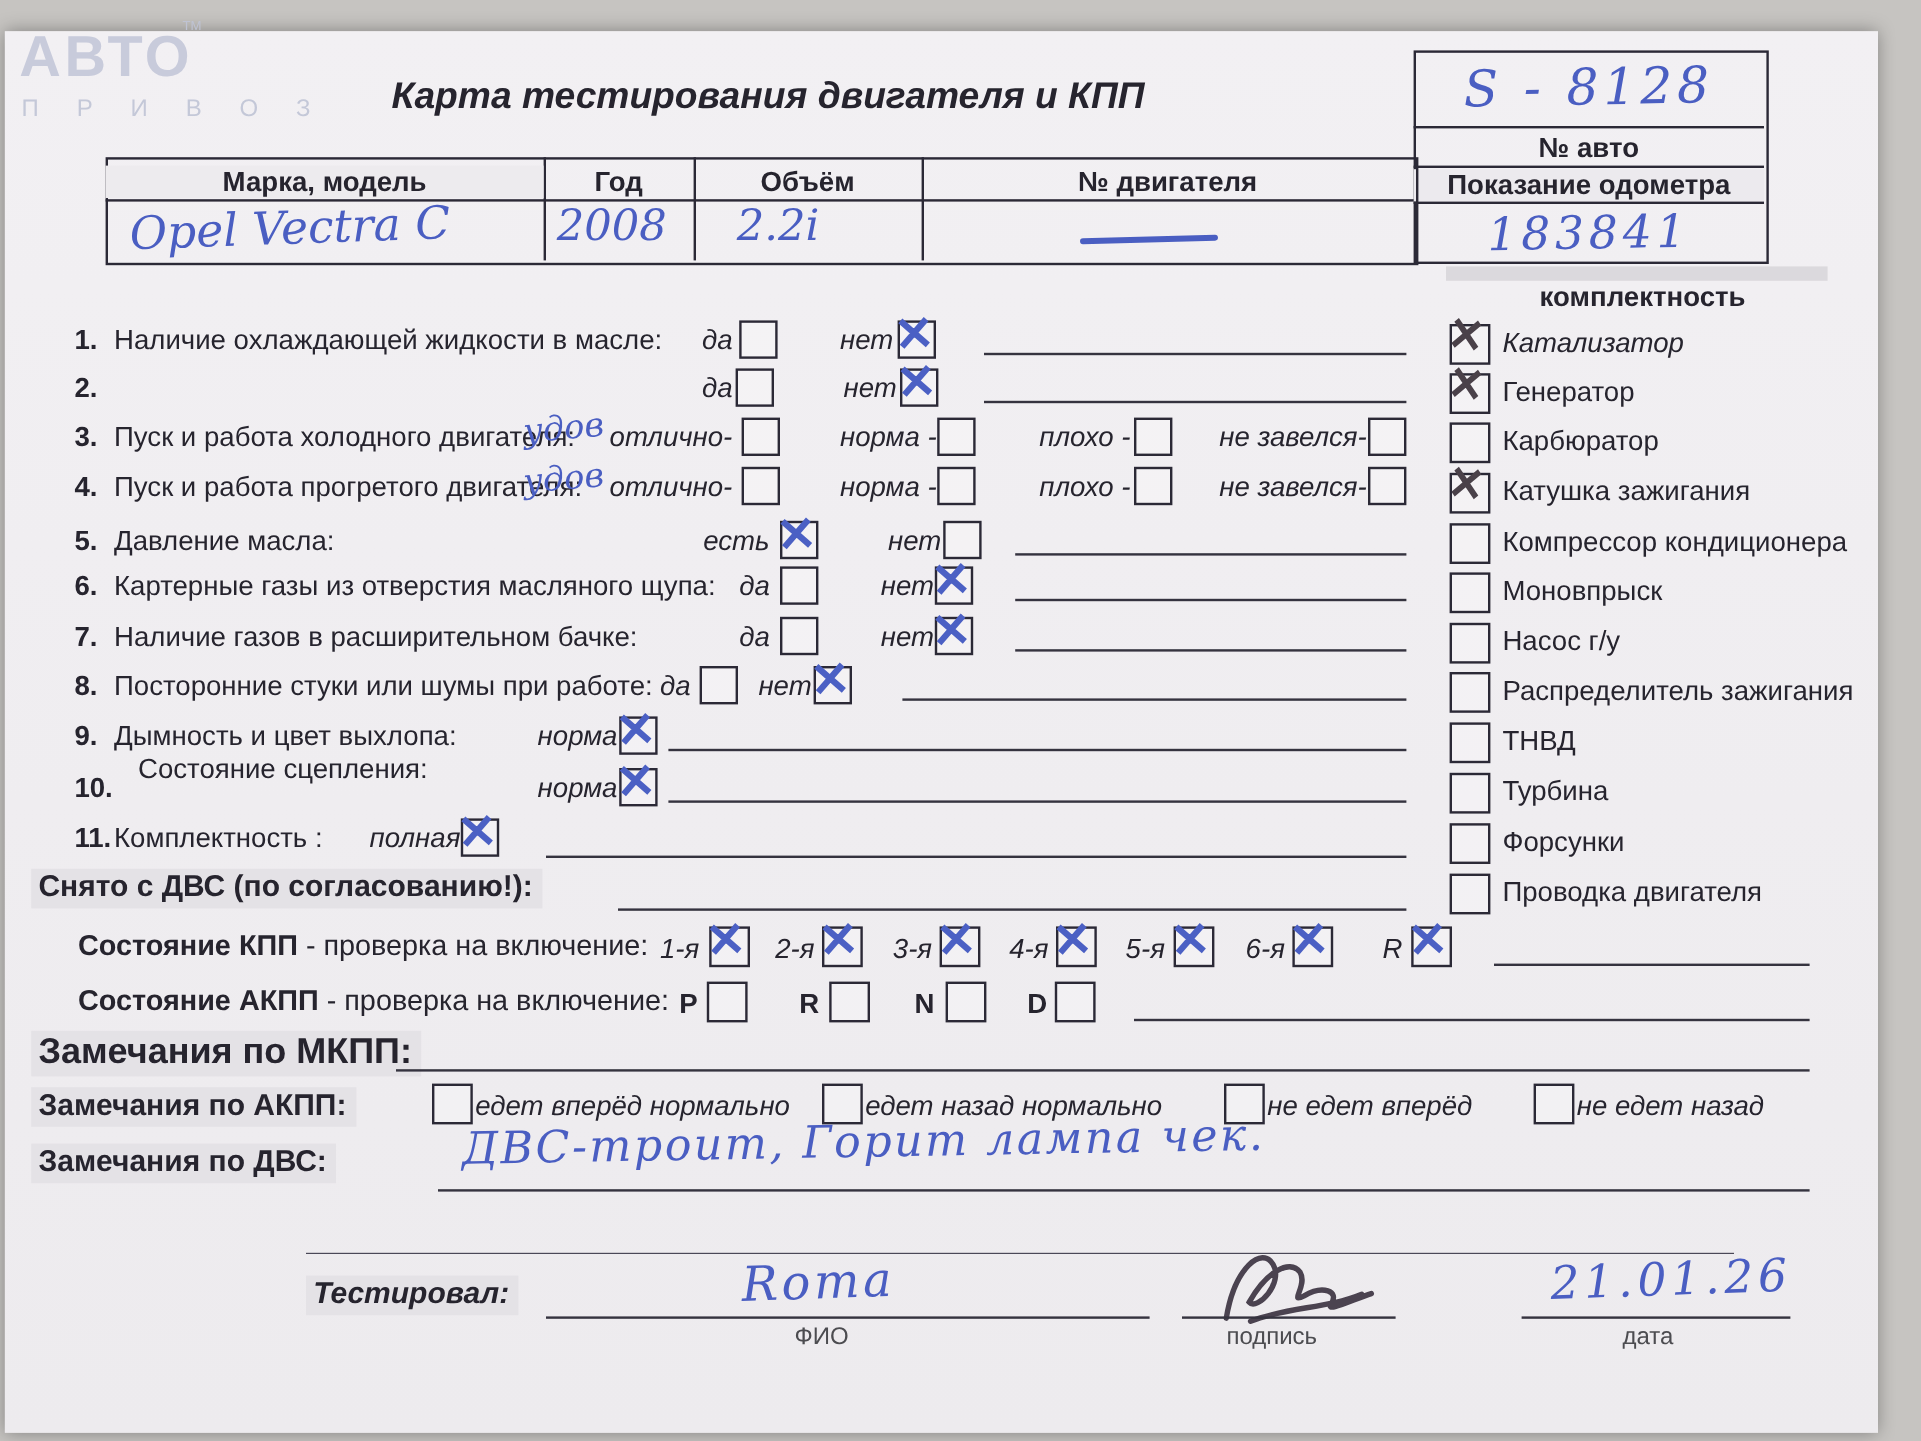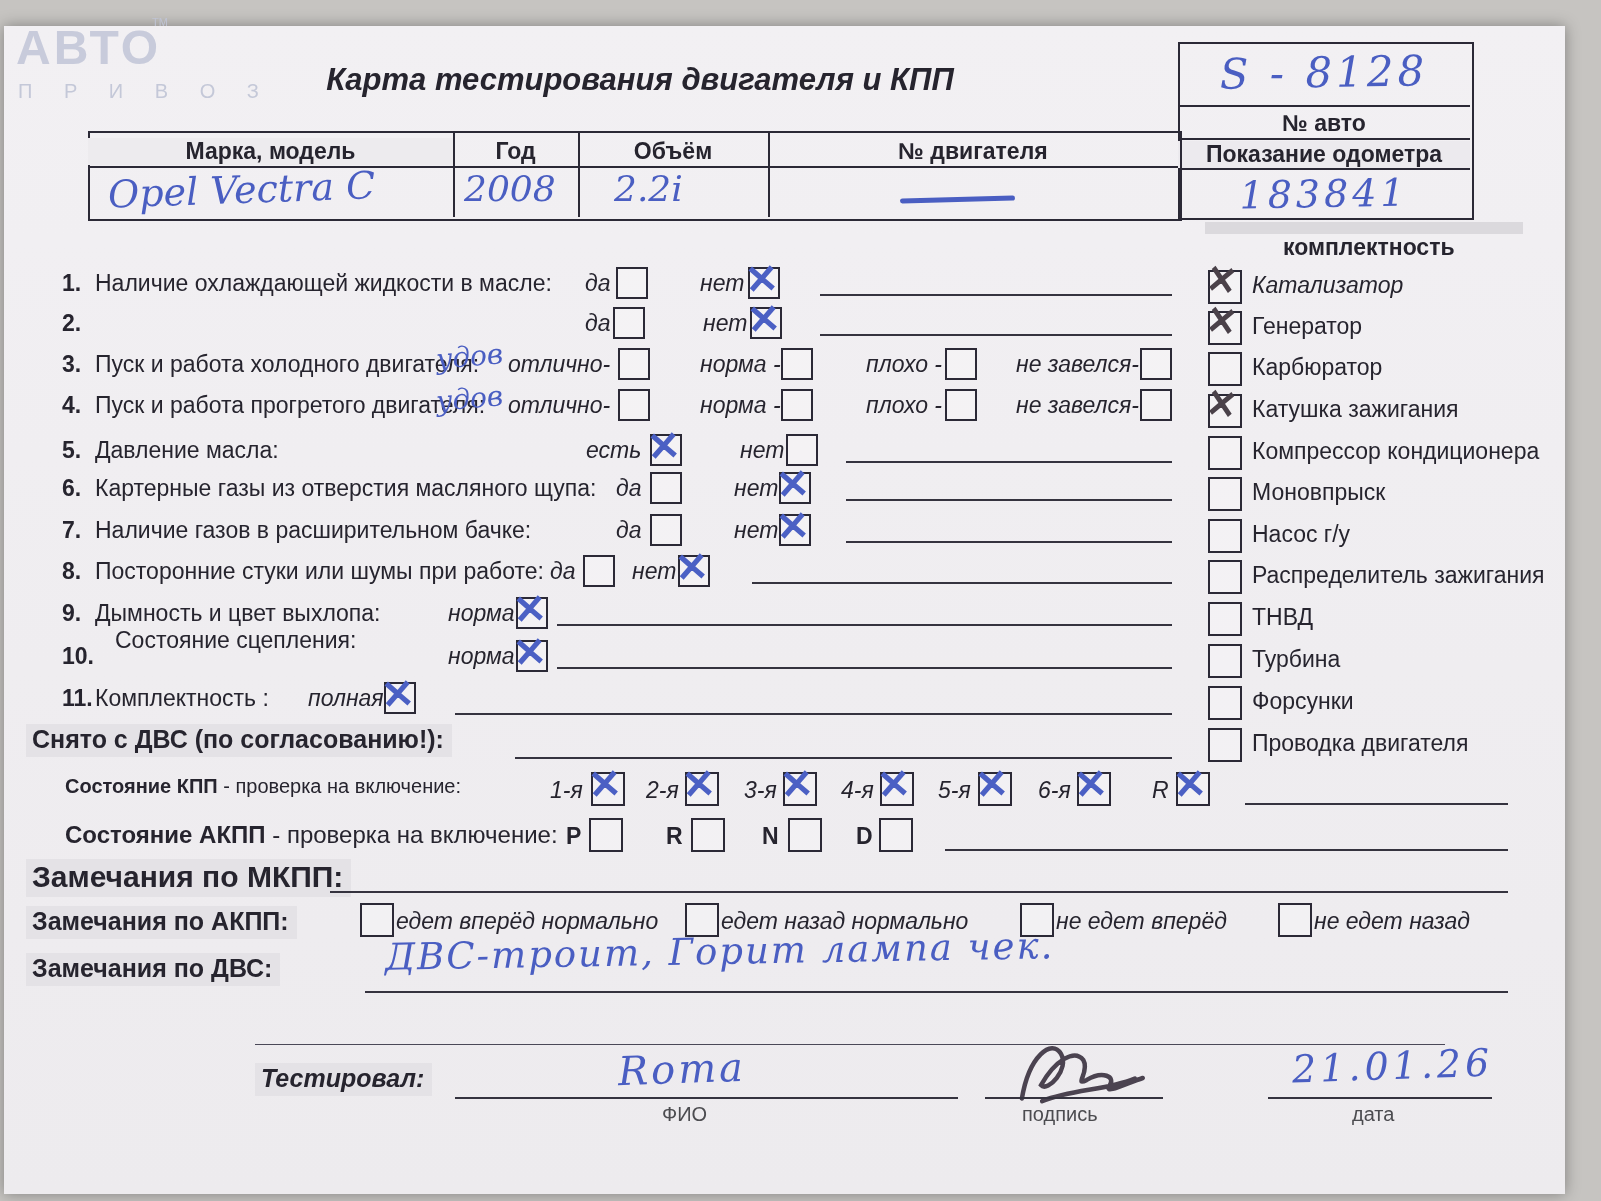--- a/index.html
+++ b/index.html
@@ -206,21 +206,21 @@
   <div class="abs lbl" style="left:95px;top:685px;">Комплектность :</div>
   <div class="abs lbl it" style="left:308px;top:685px;">полная</div>
   <div class="cb checked" style="left:384px;top:682px;">
       <span class="xm">✕</span>
     </div>
   <div class="ln" style="left:455px;top:713px;width:717px;"></div>
 
   <div class="abs b band" style="left:26px;top:724px;font-size:25px;">Снято с ДВС (по согласованию!):</div>
   <div class="ln" style="left:515px;top:757px;width:657px;"></div>
 
-  <div class="abs" style="left:65px;top:775px;font-size:20px;"><span class="b">Состояние КПП</span><span> - проверка на включение:</span></div>
+  <div class="abs" style="left:65px;top:775px;font-size:24px;"><span class="b">Состояние КПП</span><span> - проверка на включение:</span></div>
   <div class="abs lbl it" style="left:550px;top:777px;">1-я</div>
   <div class="cb big checked" style="left:591px;top:772px;">
       <span class="xm">✕</span>
     </div>
   <div class="abs lbl it" style="left:646px;top:777px;">2-я</div>
   <div class="cb big checked" style="left:685px;top:772px;">
       <span class="xm">✕</span>
     </div>
   <div class="abs lbl it" style="left:744px;top:777px;">3-я</div>
   <div class="cb big checked" style="left:783px;top:772px;">

